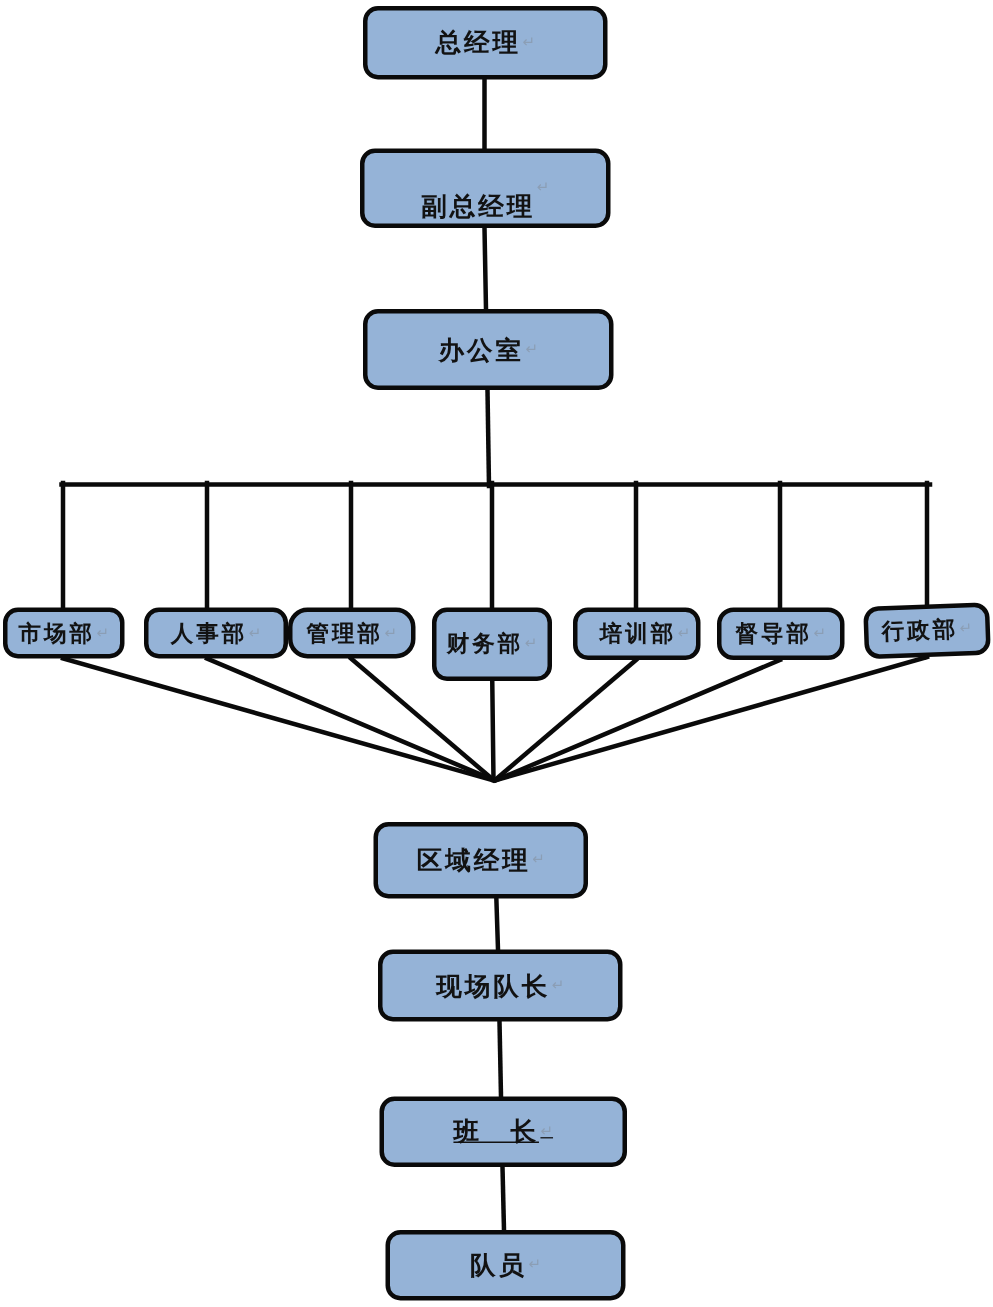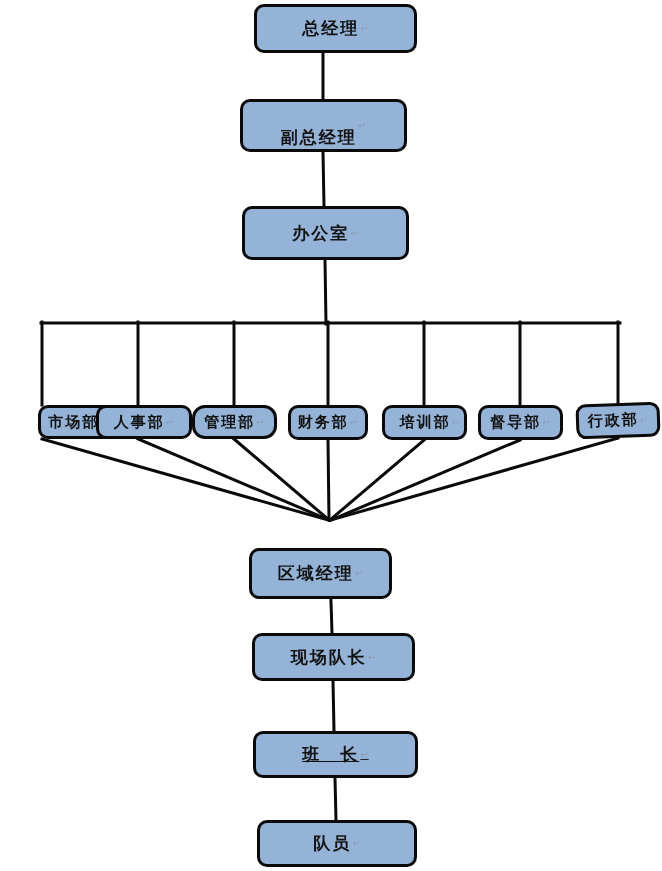--- a/index.html
+++ b/index.html
@@ -44,53 +44,53 @@
       <line x1="138" y1="439" x2="329" y2="520" stroke="#0a0a0a" stroke-width="3" stroke-linecap="square"></line>
       <line x1="234" y1="439" x2="329" y2="520" stroke="#0a0a0a" stroke-width="3" stroke-linecap="square"></line>
       <line x1="328" y1="440" x2="329" y2="520" stroke="#0a0a0a" stroke-width="3" stroke-linecap="square"></line>
       <line x1="424" y1="440" x2="330" y2="520" stroke="#0a0a0a" stroke-width="3" stroke-linecap="square"></line>
       <line x1="520" y1="440" x2="331" y2="520" stroke="#0a0a0a" stroke-width="3" stroke-linecap="square"></line>
       <line x1="618" y1="438" x2="331" y2="520" stroke="#0a0a0a" stroke-width="3" stroke-linecap="square"></line>
       <line x1="330" y1="571" x2="332" y2="633" stroke="#0a0a0a" stroke-width="3" stroke-linecap="square"></line>
       <line x1="333" y1="681" x2="334" y2="731" stroke="#0a0a0a" stroke-width="3" stroke-linecap="square"></line>
       <line x1="335" y1="778" x2="336" y2="820" stroke="#0a0a0a" stroke-width="3" stroke-linecap="square"></line>
     </svg>
-    <div class="node" style="left: 242px; top: 4px; width: 163px; height: 49px; font-size: 17px; margin-left: 12px;">
+    <div class="node" style="left: 242px; top: 4px; width: 163px; height: 49px; font-size: 17px;">
       <span>总经理</span>
       <span class="pmark">↵</span>
     </div>
     <div class="node" style="left: 240px; top: 99px; width: 167px; height: 53px; font-size: 17px; align-items: flex-end;">
       <span>副总经理</span>
       <span class="pmark">↵</span>
     </div>
     <div class="node" style="left: 242px; top: 206px; width: 167px; height: 54px; font-size: 17px;">
       <span>办公室</span>
       <span class="pmark">↵</span>
     </div>
-    <div class="node" style="left: 2px; top: 405px; width: 81px; height: 34px; font-size: 15px; margin-left: 36px;">
+    <div class="node" style="left: 2px; top: 405px; width: 81px; height: 34px; font-size: 15px;">
       <span>市场部</span>
       <span class="pmark">↵</span>
     </div>
     <div class="node" style="left: 96px; top: 405px; width: 96px; height: 34px; font-size: 15px;">
       <span>人事部</span>
       <span class="pmark">↵</span>
     </div>
     <div class="node" style="left: 192px; top: 405px; width: 85px; height: 34px; font-size: 15px; border-radius: 13px;">
       <span>管理部</span>
       <span class="pmark">↵</span>
     </div>
-    <div class="node" style="left: 288px; top: 405px; width: 80px; height: 35px; font-size: 15px;">
+    <div class="node" style="left: 288px; top: 405px; width: 80px; height: 49px; font-size: 15px;">
       <span>财务部</span>
       <span class="pmark">↵</span>
     </div>
     <div class="node" style="left: 382px; top: 405px; width: 85px; height: 35px; font-size: 15px; padding-left: 11px;">
       <span>培训部</span>
       <span class="pmark">↵</span>
     </div>
-    <div class="node" style="left: 478px; top: 405px; width: 85px; height: 35px; font-size: 15px;">
+    <div class="node" style="left: 478px; top: 405px; width: 85px; height: 35px; font-size: 15px; border-radius: 11px;">
       <span>督导部</span>
       <span class="pmark">↵</span>
     </div>
     <div class="node" style="left: 576px; top: 403px; width: 84px; height: 35px; font-size: 15px; transform: rotate(-2deg);">
       <span>行政部</span>
       <span class="pmark">↵</span>
     </div>
     <div class="node" style="left: 249px; top: 548px; width: 143px; height: 51px; font-size: 17px; text-align: center;">
       <span>区域经理</span>
       <span class="pmark">↵</span>

